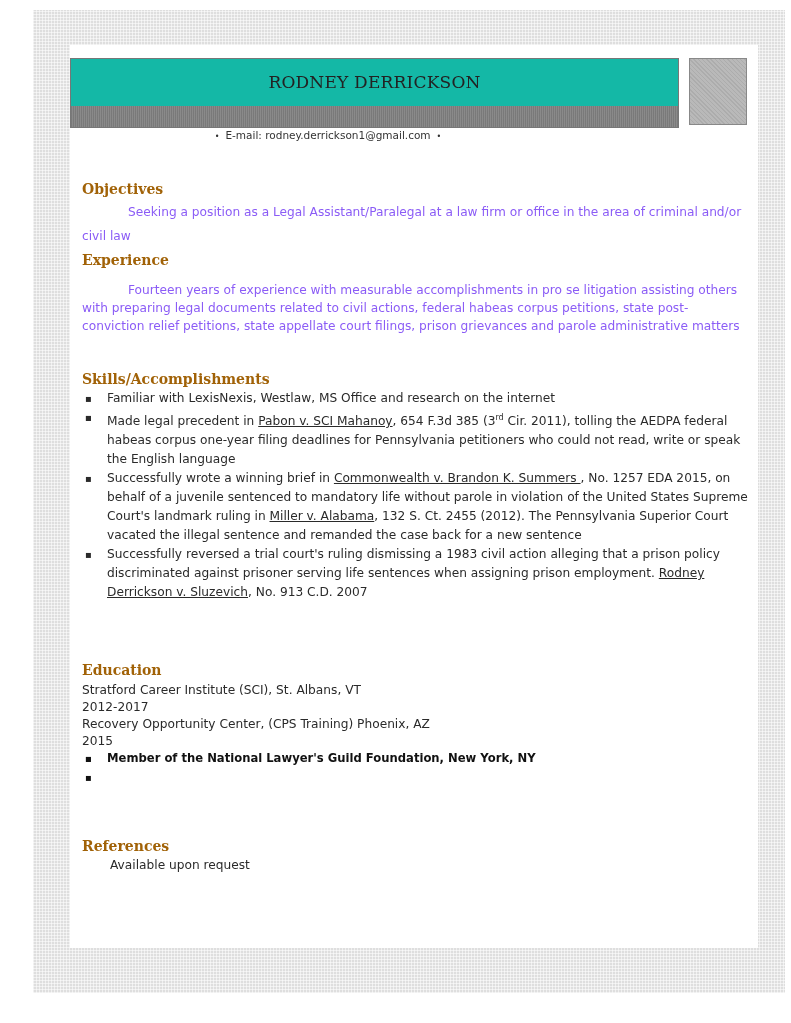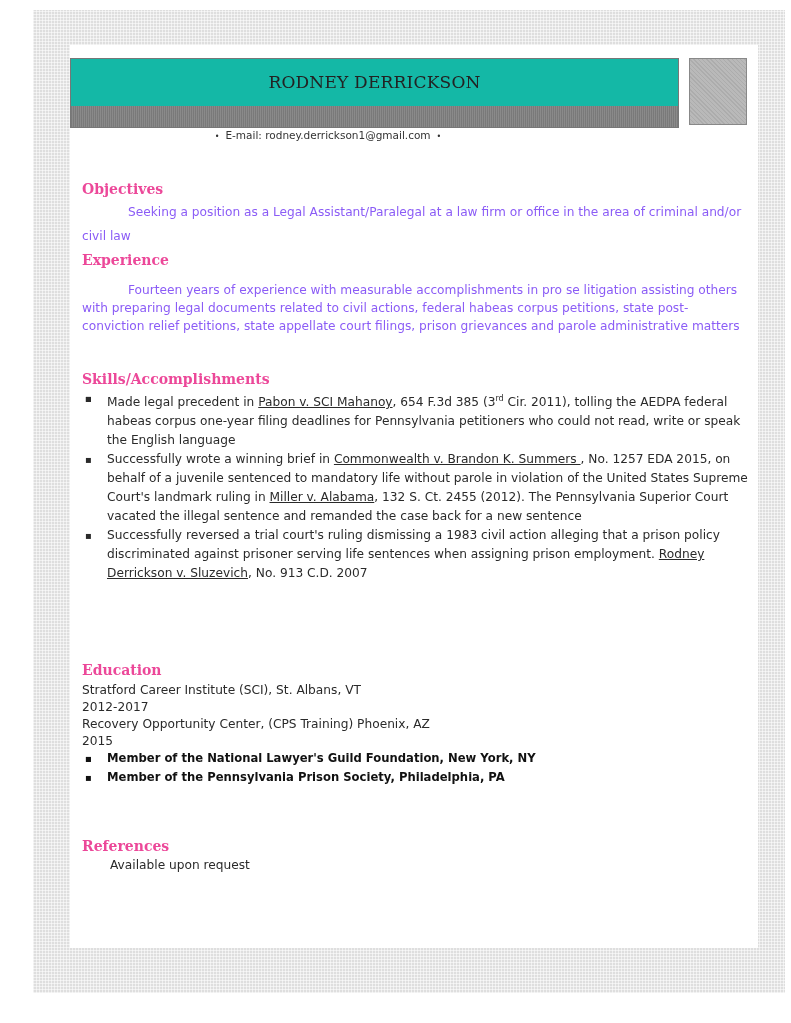--- a/index.html
+++ b/index.html
@@ -17,21 +17,21 @@
                  background-color:#8a8a8a;
                  background-image:repeating-linear-gradient(90deg, rgba(0,0,0,0.12) 0 1px, transparent 1px 2px); }
   .name { position:absolute; left:0; right:0; top:13px; text-align:center;
           font-family:"DejaVu Serif", serif; font-size:17px; letter-spacing:0.2px; color:#222; }
   .side-square { position:absolute; left:689px; top:58px; width:56px; height:65px;
                  border:1px solid #888; background:#b9b9b9;
                  background-image:repeating-linear-gradient(45deg, rgba(0,0,0,0.07) 0 1px, transparent 1px 3px); }
   .contact { position:absolute; left:0; width:656px; top:129px; text-align:center; font-size:10.5px; color:#333; }
   .contact .dot { margin:0 6px; font-size:8px; vertical-align:middle; }
   .section-title { position:absolute; left:82px; font-family:"DejaVu Serif", serif; font-weight:bold;
-                   font-size:14px; color:#ec4899; }
+                   font-size:14px; color:#a16207; }
   .para { position:absolute; left:82px; width:660px; font-size:12.2px; line-height:18px; color:#8b5cf6; }
   .indent { display:inline-block; width:46px; }
   ul.bullets { position:absolute; left:82px; width:668px; margin:0; padding:0; list-style:none;
                font-size:12.2px; line-height:19px; color:#2a2a2a; }
   ul.bullets li { position:relative; padding-left:25px; }
   ul.bullets li .b { position:absolute; left:3px; top:0; font-size:10px; }
   ul.bold li { font-weight:bold; color:#111; }
   .u { text-decoration:underline; }
   sup { font-size:8px; }
   .edu-line { position:absolute; left:82px; font-size:12.2px; color:#2a2a2a; }
@@ -54,32 +54,32 @@
 </div>
 
 <div class="section-title" style="top:181px;">Objectives</div>
 <div class="para" style="top:200px; line-height:24px;"><span class="indent"></span><span>Seeking a position as a Legal Assistant/Paralegal at a law firm or office in the area of criminal and/or civil law</span></div>
 
 <div class="section-title" style="top:252px;">Experience</div>
 <div class="para" style="top:281px;"><span class="indent"></span><span>Fourteen years of experience with measurable accomplishments in pro se litigation assisting others with preparing legal documents related to civil actions, federal habeas corpus petitions, state post-conviction relief petitions, state appellate court filings, prison grievances and parole administrative matters</span></div>
 
 <div class="section-title" style="top:371px;">Skills/Accomplishments</div>
 <ul class="bullets" style="top:389px;">
-  <li><span class="b">▪</span></li>
+  <li><span class="b">▪</span><span>Familiar with LexisNexis, Westlaw, MS Office and research on the internet</span></li>
   <li><span class="b">▪</span></li>
   <li><span class="b">▪</span><span>Made legal precedent in </span><span class="u">Pabon v. SCI Mahanoy</span><span>, 654 F.3d 385 (3</span><sup>rd</sup><span> Cir. 2011), tolling the AEDPA federal habeas corpus one-year filing deadlines for Pennsylvania petitioners who could not read, write or speak the English language</span></li>
   <li><span class="b">▪</span><span>Successfully wrote a winning brief in </span><span class="u">Commonwealth v. Brandon K. Summers </span><span>, No. 1257 EDA 2015, on behalf of a juvenile sentenced to mandatory life without parole in violation of the United States Supreme Court's landmark ruling in </span><span class="u">Miller v. Alabama</span><span>, 132 S. Ct. 2455 (2012). The Pennsylvania Superior Court vacated the illegal sentence and remanded the case back for a new sentence</span></li>
   <li><span class="b">▪</span><span>Successfully reversed a trial court's ruling dismissing a 1983 civil action alleging that a prison policy discriminated against prisoner serving life sentences when assigning prison employment. </span><span class="u">Rodney Derrickson v. Sluzevich</span><span>, No. 913 C.D. 2007</span></li>
 </ul>
 
 <div class="section-title" style="top:662px;">Education</div>
 <div class="edu-line" style="top:683px;">Stratford Career Institute (SCI), St. Albans, VT</div>
 <div class="edu-line" style="top:700px;">2012-2017</div>
 <div class="edu-line" style="top:717px;">Recovery Opportunity Center, (CPS Training) Phoenix, AZ</div>
 <div class="edu-line" style="top:734px;">2015</div>
 <ul class="bullets bold" style="top:749px; font-size:11.6px;">
   <li><span class="b">▪</span></li>
   <li><span class="b">▪</span><span>Member of the National Lawyer's Guild Foundation, New York, NY</span></li>
-  <li><span class="b">▪</span><span>Member of the Pennsylvania Prison Society, Philadelphia, PA</span></li>
+  <li><span class="b">▪</span></li>
 </ul>
 
 <div class="section-title" style="top:838px;">References</div>
 <div class="edu-line" style="left:110px; top:858px;">Available upon request</div>
 
 </body></html>

